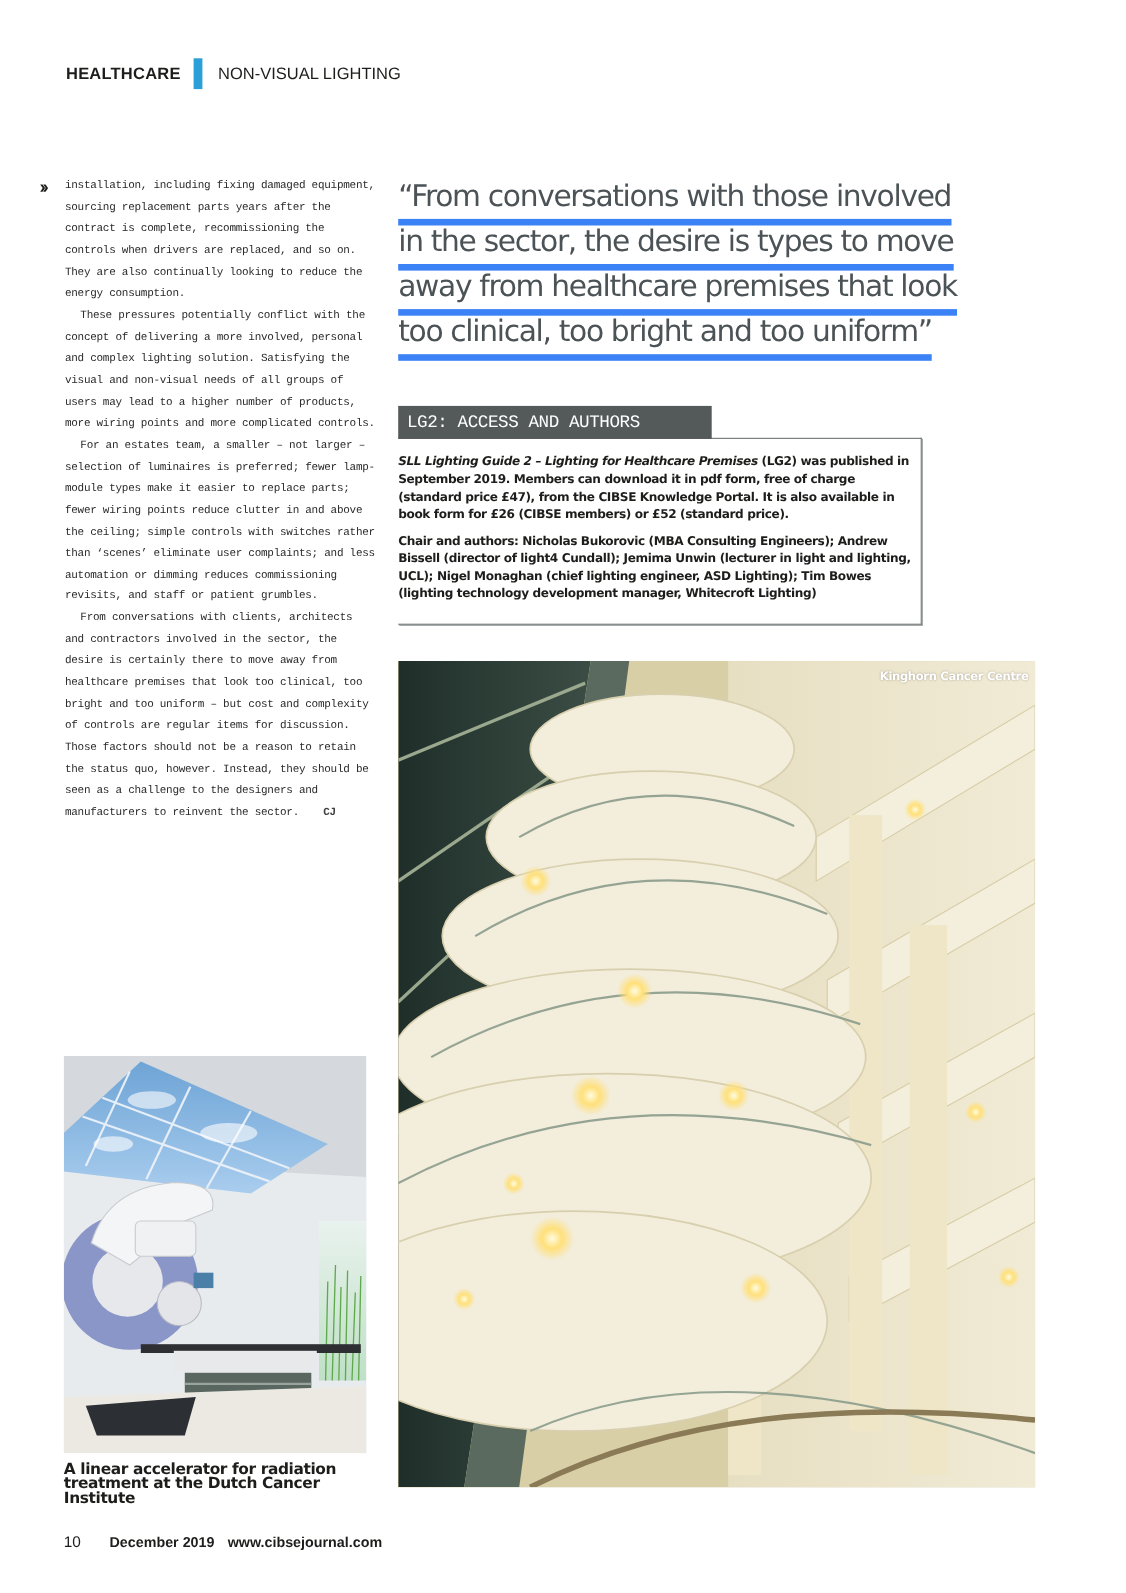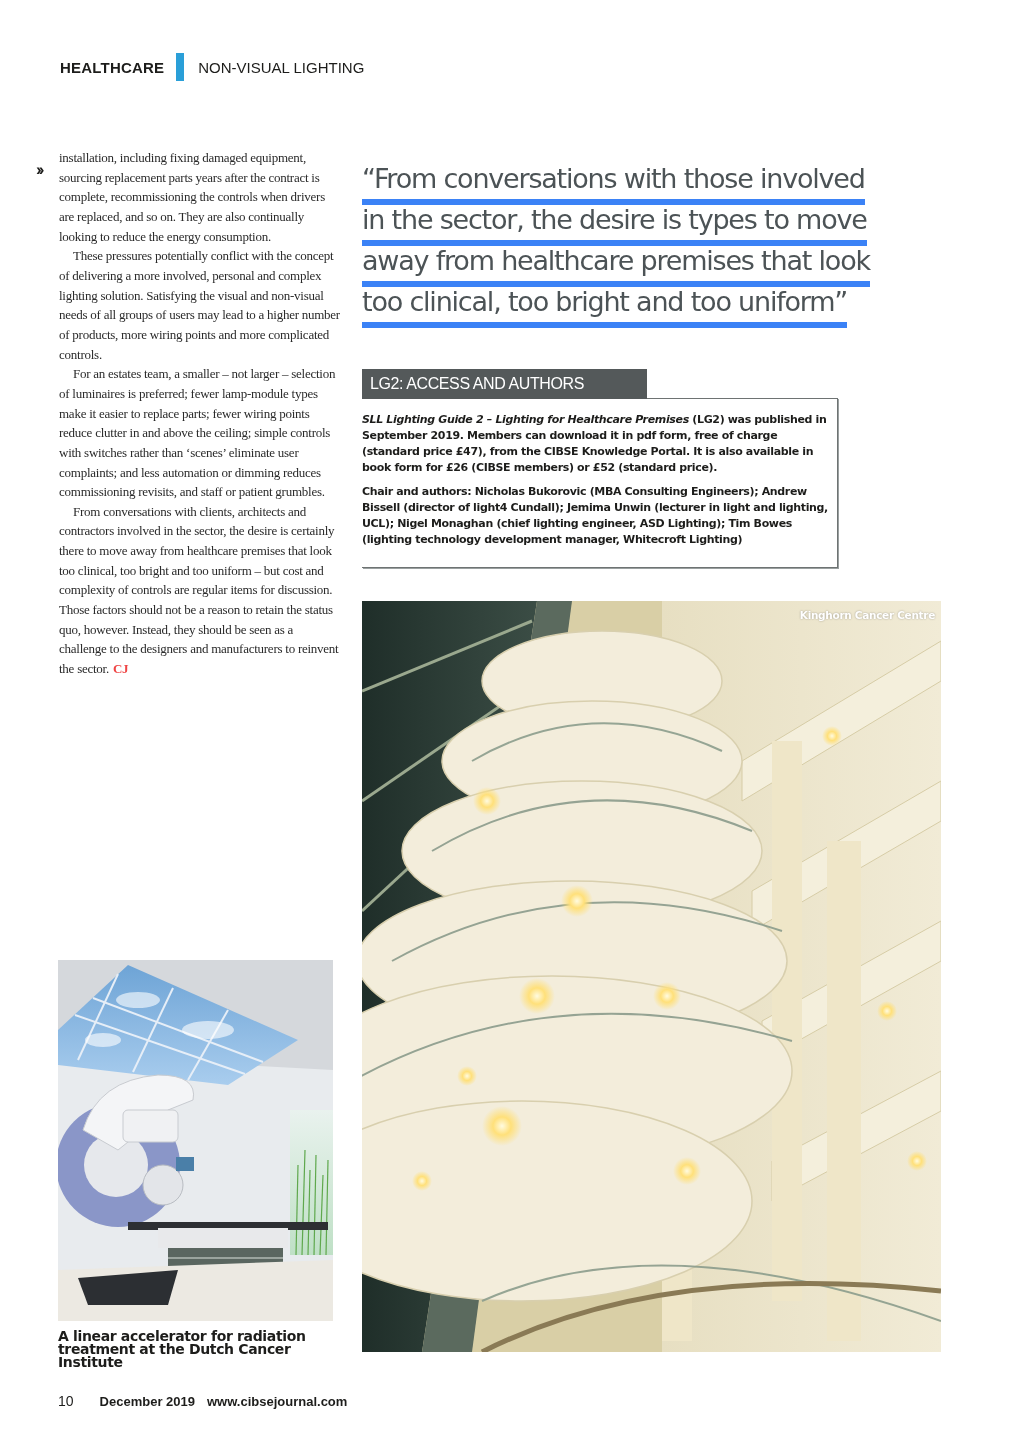--- a/index.html
+++ b/index.html
@@ -8,35 +8,35 @@
     .abs { position: absolute; }
 
     
     .hdr { left: 60px; top: 54px; height: 26px; display: flex; align-items: center; }
     .hdr-section { font-weight: bold; font-size: 15px; letter-spacing: 0.2px; color: #1d1d1b; }
     .hdr-bar { width: 8px; height: 28px; background: #2a9fd8; margin: 0 14px 0 12px; }
     .hdr-topic { font-size: 15px; color: #1d1d1b; }
 
     
     .chev { left: 36px; top: 160px; font-size: 17px; font-weight: bold; color: #1d1d1b; line-height: 19.6px; letter-spacing: -3px; }
-    .body-col { left: 59px; top: 148px; width: 282px; font-family: Liberation Serif, serif;
-                font-size: 13px; line-height: 19.65px; color: #2a2a2a; letter-spacing: -0.25px; }
+    .body-col { left: 59px; top: 160px; width: 282px; font-family: Liberation Mono, monospace;
+                font-size: 10px; line-height: 19.65px; color: #2a2a2a; letter-spacing: -0.25px; }
     .body-col p { margin: 0; }
     .body-col p.indent { text-indent: 14px; }
-    .cj { color: #ef4444; font-weight: bold; margin-left: 4px; }
+    .cj { color: #404040; font-weight: bold; margin-left: 22px; }
 
     
     .quote { left: 362px; top: 158px; width: 528px; font-family: "DejaVu Sans", sans-serif;
              font-size: 27px; line-height: 41px; color: #4c5356; letter-spacing: -1.2px; }
     .quote-line { display: inline-block; border-bottom: 6px solid #3b82f6; padding-bottom: 0; white-space: nowrap; margin: 0; }
     .quote-row { height: 41px; }
 
     
     .box-title { left: 362px; top: 369px; width: 285px; height: 30px; background: #54595a;
-                 color: #ffffff; font-family: Liberation Sans, sans-serif; font-size: 16px; line-height: 30px;
+                 color: #ffffff; font-family: Liberation Mono, monospace; font-size: 16px; line-height: 30px;
                  padding-left: 8px; box-sizing: border-box; letter-spacing: -0.4px; }
     .box { left: 362px; top: 398px; width: 476px; height: 170px; border: 1.5px solid #6e7373;
            border-left: none; box-sizing: border-box; box-shadow: 1px 1px 0 #9aa0a0; }
     .box-inner { left: 362px; top: 412px; width: 466px; font-family: "DejaVu Sans", sans-serif;
                  font-size: 11px; line-height: 16px; color: #1d1d1b; font-weight: bold; letter-spacing: -0.35px; }
     .box-inner p { margin: 0 0 8px 0; }
     .box-inner em { font-style: italic; }
 
     
     .photo-main { left: 362px; top: 601px; width: 579px; height: 751px; overflow: hidden;

